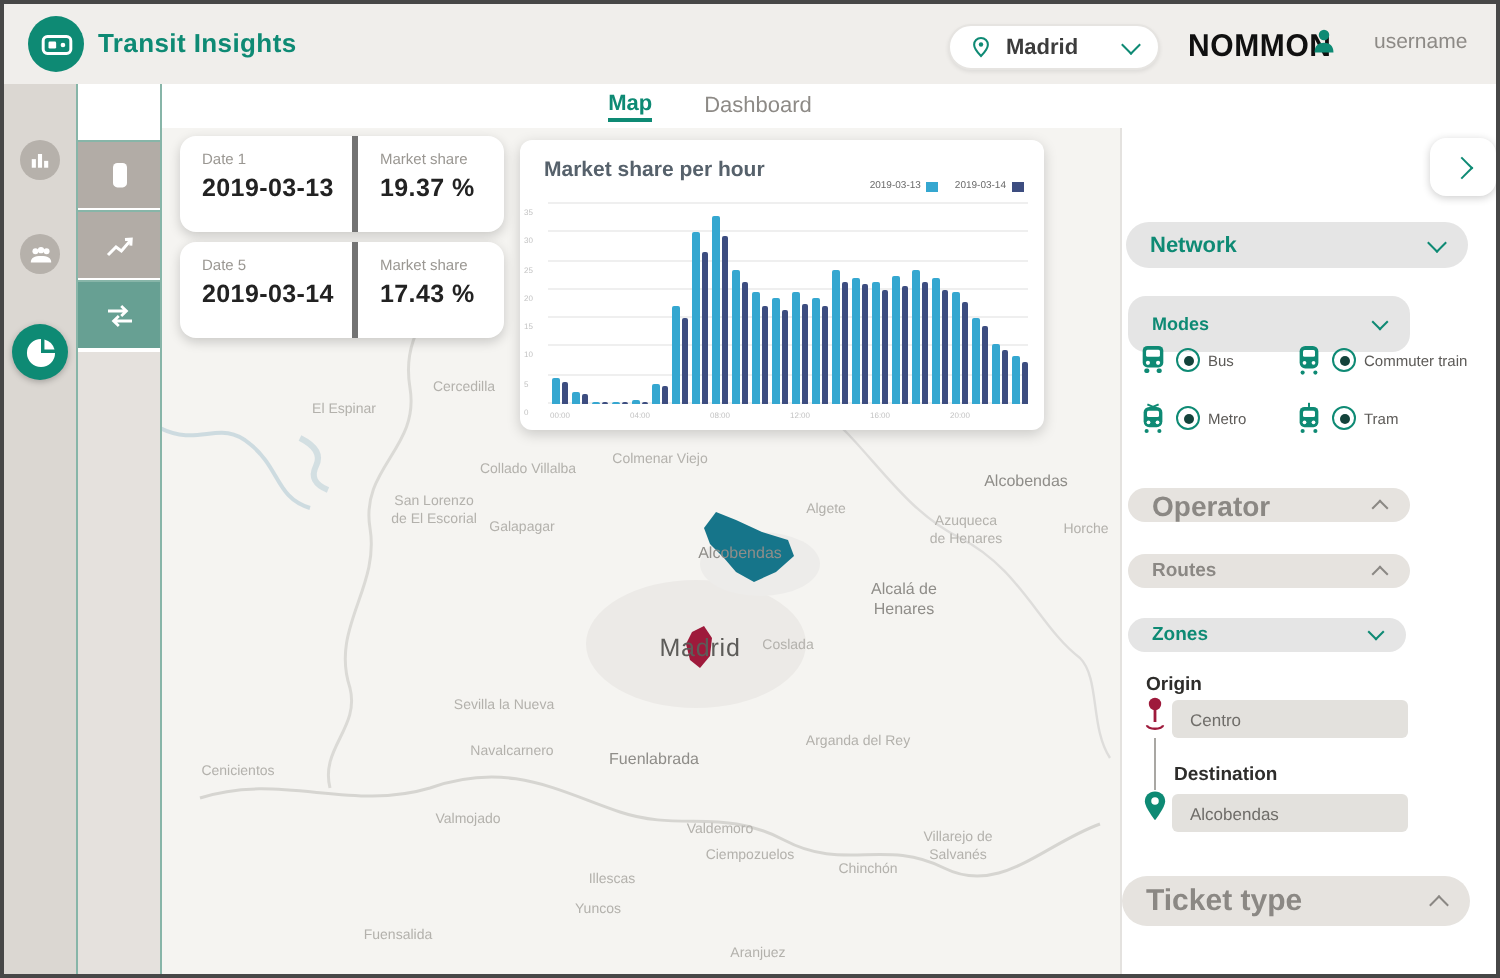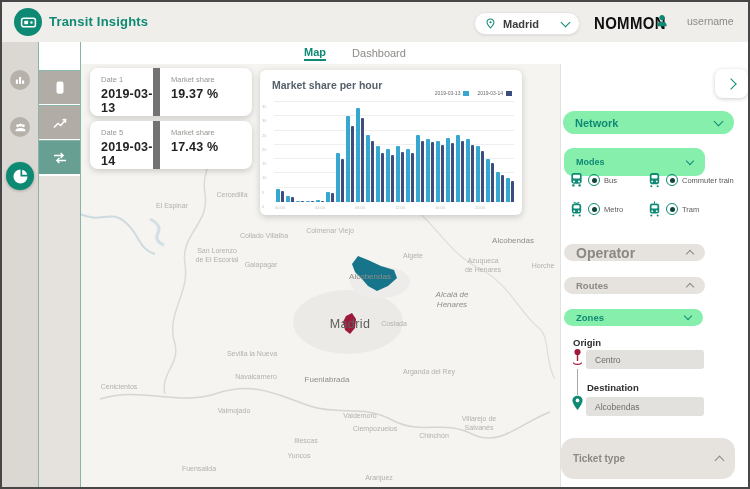--- a/index.html
+++ b/index.html
@@ -36,21 +36,21 @@
   
   .map{position:absolute;left:78px;top:62px;width:480px;height:425px;background:#f5f4f1;overflow:hidden;z-index:1;}
   .map-label{position:absolute;transform:translate(-50%,-50%);font-size:7px;color:#b3b1ac;white-space:pre-line;
              text-align:center;line-height:1.25;pointer-events:none;}
   .map-label.city{font-size:8px;color:#8f8d89;}
   .map-label.major{font-size:12.5px;color:#5d5c59;letter-spacing:.4px;}
   
   .date-card{position:absolute;left:88px;width:162px;height:48px;background:#fff;border-radius:8px;
              box-shadow:0 2px 6px rgba(0,0,0,.18);z-index:7;display:flex;cursor:pointer;}
   .dc-cell{padding:7px 0 0 11px;box-sizing:border-box;}
-  .dc-cell.l{width:70px;border-right:7px solid #737373;}
+  .dc-cell.l{width:89px;border-right:3px solid #737373;}
   .dc-cell .lab{font-size:7.5px;color:#9a9792;}
   .dc-cell .val{font-size:12.5px;font-weight:bold;color:#222;margin-top:3px;letter-spacing:.2px;}
   
   .chart-card{position:absolute;left:258px;top:68px;width:262px;height:145px;background:#fff;border-radius:6px;
               box-shadow:0 2px 7px rgba(0,0,0,.18);z-index:7;}
   .chart-title{position:absolute;left:12px;top:9px;font-size:10.5px;font-weight:600;color:#56616b;}
   .chart-legend{position:absolute;right:10px;top:20px;display:flex;gap:8px;align-items:center;}
   .leg-item{display:flex;align-items:center;gap:3px;font-size:5px;color:#6a6a6a;}
   .leg-sw{width:6px;height:5px;display:inline-block;}
   .chart-plot{position:absolute;left:14px;right:8px;top:32px;bottom:13px;}
@@ -59,21 +59,21 @@
   .bars{position:absolute;left:2px;right:0;top:0;bottom:0;display:flex;align-items:flex-end;justify-content:space-between;}
   .bargroup{position:relative;display:flex;align-items:flex-end;gap:1px;height:100%;}
   .bar{width:3.5px;border-radius:1px 1px 0 0;}
   .xtick{position:absolute;bottom:-8px;left:50%;transform:translateX(-50%);font-size:4px;color:#c2c2c2;white-space:nowrap;}
   
   .panel{position:absolute;left:558px;top:62px;width:190px;height:425px;background:#fff;border-left:1px solid #e4e2df;z-index:5;}
   .collapse-btn{position:absolute;right:3px;top:5px;width:33px;height:29px;background:#fff;border-radius:8px;
                 box-shadow:0 1px 4px rgba(0,0,0,.2);display:flex;align-items:center;justify-content:center;cursor:pointer;}
   .pill{position:absolute;display:flex;align-items:center;justify-content:space-between;border-radius:12px;
         padding:0 12px;box-sizing:border-box;cursor:pointer;font-weight:bold;}
-  .pill.teal{background:#86efac;color:#0e8a74;}
+  .pill.teal{background:#e5e5e5;color:#0e8a74;}
   .pill.gray{background:#e6e3df;color:#8b8884;}
   .chev{display:inline-block;width:6px;height:6px;border-right:1.6px solid currentColor;border-bottom:1.6px solid currentColor;}
   .chev.down{transform:rotate(45deg);margin-top:-3px;}
   .chev.up{transform:rotate(-135deg);margin-top:3px;}
   .chev.right{transform:rotate(-45deg);margin-left:-2px;}
   .modes-grid{position:absolute;left:8px;top:108px;width:176px;display:grid;grid-template-columns:78px 98px;
               grid-row-gap:13px;}
   .mode-item{display:flex;align-items:center;gap:4px;}
   .mode-item .mlabel{font-size:7.5px;color:#5c5a57;}
   .radio{width:10px;height:10px;border:1.5px solid #0e8a74;border-radius:50%;display:flex;align-items:center;
@@ -188,21 +188,21 @@
         <div class="map-label " style="left: 184px; top: 172px;">Collado Villalba</div>
         <div class="map-label " style="left: 137px; top: 192px;">San Lorenzo
 de El Escorial</div>
         <div class="map-label " style="left: 181px; top: 201px;">Galapagar</div>
         <div class="map-label " style="left: 250px; top: 167px;">Colmenar Viejo</div>
         <div class="map-label " style="left: 333px; top: 192px;">Algete</div>
         <div class="map-label city" style="left: 433px; top: 177px;">Alcobendas</div>
         <div class="map-label " style="left: 403px; top: 202px;">Azuqueca
 de Henares</div>
         <div class="map-label " style="left: 463px; top: 202px;">Horche</div>
-        <div class="map-label city" style="left: 372px; top: 236px; font-style: italic;">Alcalá de
+        <div class="map-label city" style="left: 372px; top: 236px;">Alcalá de
 Henares</div>
         <div class="map-label city" style="left: 290px; top: 213px;">Alcobendas</div>
         <div class="map-label major" style="left: 270px; top: 261px;">Madrid</div>
         <div class="map-label " style="left: 314px; top: 260px;">Coslada</div>
         <div class="map-label " style="left: 172px; top: 290px;">Sevilla la Nueva</div>
         <div class="map-label " style="left: 176px; top: 313px;">Navalcarnero</div>
         <div class="map-label " style="left: 39px; top: 323px;">Cenicientos</div>
         <div class="map-label " style="left: 154px; top: 347px;">Valmojado</div>
         <div class="map-label city" style="left: 247px; top: 316px;">Fuenlabrada</div>
         <div class="map-label " style="left: 349px; top: 308px;">Arganda del Rey</div>
@@ -476,19 +476,19 @@
 
     <div class="connector" style="top:305px;height:26px"></div>
 
     <div class="zone-label" style="left:26px;top:318px">Destination</div>
     <svg style="position:absolute;left:9px;top:330px" width="15" height="18" viewBox="0 0 16 17">
       <path d="M8 0.8 C4.8 0.8 2.6 3.1 2.6 5.9 C2.6 9.3 8 16 8 16 C8 16 13.4 9.3 13.4 5.9 C13.4 3.1 11.2 0.8 8 0.8 Z" fill="#0e8a74"></path>
       <circle cx="8" cy="5.8" r="2" fill="#fff"></circle>
     </svg>
     <div class="zone-input" style="top:333px">Alcobendas</div>
 
-    <div class="pill gray" style="left:0px;top:374px;width:174px;height:41px;font-size:10px;border-radius:13px">
+    <div class="pill gray" style="left:0px;top:374px;width:174px;height:25px;font-size:15px;border-radius:13px">
       <span>Ticket type</span>
       <span class="chev up"></span>
     </div>
   </div>
 
 </div>
 
 </body></html>

